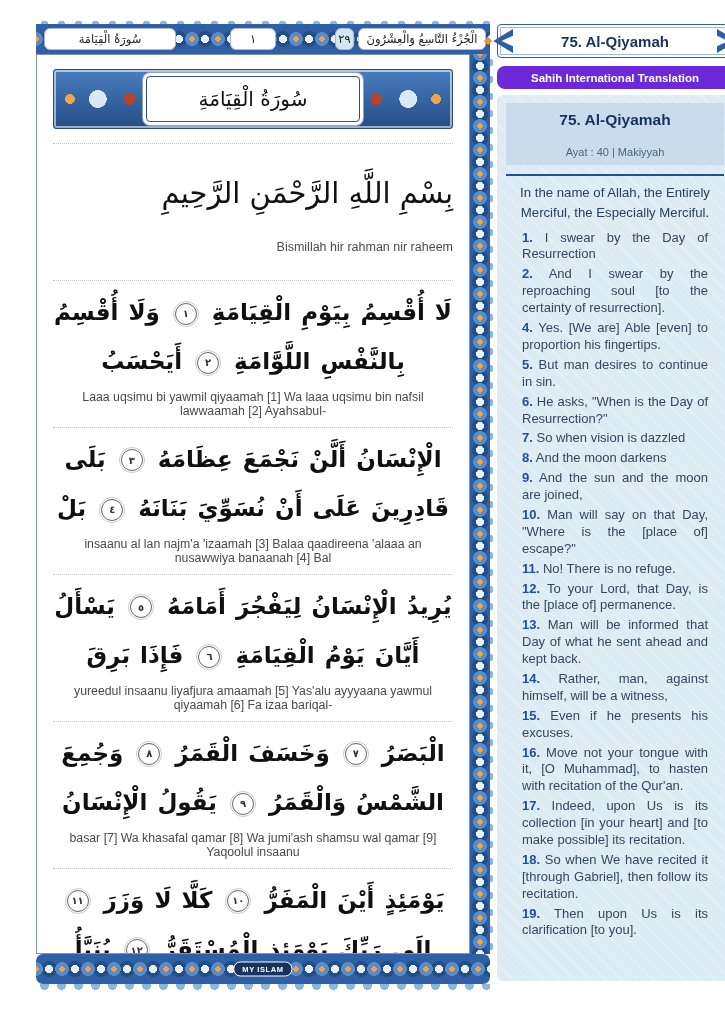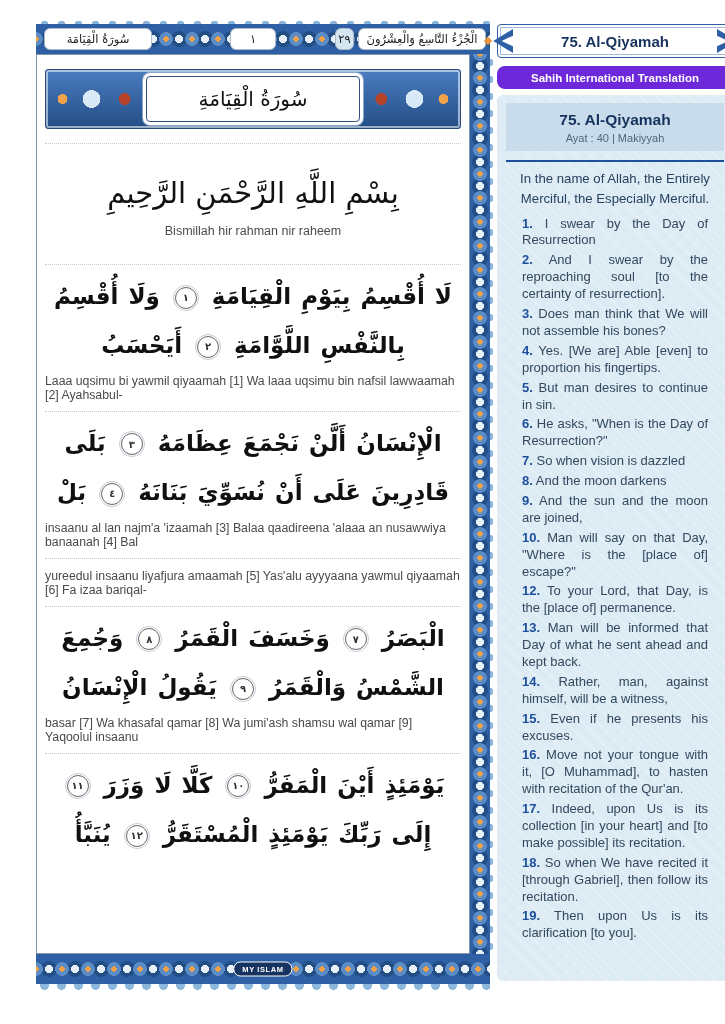--- a/index.html
+++ b/index.html
@@ -14,42 +14,42 @@
       radial-gradient(circle 2.8px at center,#f0a24b 97%,rgba(0,0,0,0)),
       radial-gradient(circle 4.2px at center,#e8f1f8 97%,rgba(0,0,0,0)),
       radial-gradient(circle 7px at center,#5b8cc6 97%,rgba(0,0,0,0)),
       radial-gradient(circle 8px at center,#244e86 97%,rgba(0,0,0,0));
     background-size:26px 30px,26px 30px,26px 30px,26px 30px;
     background-position:13px 50%,0 50%,13px 50%,0 50%;}
   .band-top{position:absolute;top:0;left:0;right:0;height:30px;}
   .band-right{position:absolute;top:30px;bottom:46px;right:0;width:20px;
     background-size:20px 24px,20px 24px,20px 24px,20px 24px;
     background-position:50% 12px,50% 0,50% 12px,50% 0;}
-  .band-bottom{position:absolute;bottom:16px;left:0;right:0;height:30px;}
+  .band-bottom{position:absolute;bottom:16px;left:0;right:0;height:30px;border-radius:7px;}
   .scallop-top{position:absolute;top:-8px;left:0;right:0;height:8px;
     background:radial-gradient(circle 3.5px at 50% 100%,#8db6dd 97%,rgba(0,0,0,0)) 0 0/17px 8px repeat-x;}
   .scallop-right{position:absolute;right:-8px;top:30px;bottom:46px;width:8px;
     background:radial-gradient(circle 3.5px at 0 50%,#8db6dd 97%,rgba(0,0,0,0)) 0 0/8px 17px repeat-y;}
   .scallop-bottom{position:absolute;bottom:0;left:0;right:0;height:16px;
     background:radial-gradient(circle 4.5px at 50% 10%,#8db6dd 97%,rgba(0,0,0,0)) 0 0/17px 15px repeat-x;}
 
   .tab{position:absolute;top:4px;height:22px;background:#fff;border:1px solid #aebccd;
     border-radius:6px;display:flex;align-items:center;justify-content:center;
     font-size:11.5px;color:#222;font-family:"DejaVu Sans",sans-serif;box-sizing:border-box;}
-  .tab-surah{left:8px;width:108px;}
+  .tab-surah{left:8px;width:132px;}
   .tab-pagenum{left:194px;width:46px;}
   .tab-juz{right:4px;width:128px;}
   .tab-juznum{right:136px;width:19px;background:#d5e6f3;}
 
   .footer-logo{position:absolute;left:50%;top:50%;transform:translate(-50%,-50%);
     background:#17335f;color:#fff;font-size:7.5px;font-weight:bold;letter-spacing:.6px;
     padding:2px 8px;border-radius:7px;border:1px solid #fff;white-space:nowrap;}
 
   .page-inner{position:absolute;top:30px;left:0;right:20px;bottom:46px;background:#fff;
-    border:1.5px solid #8195ab;box-sizing:border-box;padding:0 8px;overflow:hidden;}
+    border:1.5px solid #8195ab;box-sizing:border-box;padding:0 16px;overflow:hidden;}
 
   .title-banner{margin-top:14px;height:58px;position:relative;border:1px solid #2a4a7c;border-radius:3px;
     background-color:#2f5fa4;
     background-image:
       radial-gradient(circle 5px at 4% 50%,#f0a24b 97%,rgba(0,0,0,0)),
       radial-gradient(circle 5px at 96% 50%,#f0a24b 97%,rgba(0,0,0,0)),
       radial-gradient(circle 9px at 11% 50%,#d9e9f5 97%,rgba(0,0,0,0)),
       radial-gradient(circle 9px at 89% 50%,#d9e9f5 97%,rgba(0,0,0,0)),
       radial-gradient(circle 6px at 19% 50%,#b5432a 97%,rgba(0,0,0,0)),
       radial-gradient(circle 6px at 81% 50%,#b5432a 97%,rgba(0,0,0,0)),
@@ -58,31 +58,31 @@
       radial-gradient(circle 7px at 35% 50%,#f0a24b 97%,rgba(0,0,0,0)),
       radial-gradient(circle 7px at 65% 50%,#f0a24b 97%,rgba(0,0,0,0)),
       linear-gradient(#4a7cc0,#244e86);
     box-shadow:inset 0 0 0 2px rgba(255,255,255,.55);}
   .title-center{position:absolute;left:50%;top:50%;transform:translate(-50%,-50%);
     width:212px;height:44px;background:#fff;border:1px solid #33507e;border-radius:4px;
     box-shadow:0 0 0 3px #fff,0 0 0 4px #8aa4c8;
     display:flex;align-items:center;justify-content:center;
     font-family:"DejaVu Sans",sans-serif;font-size:20px;color:#111;}
 
-  .bismillah-block{margin-top:14px;border-top:1px dotted #c9c9c9;padding:20px 0 26px;text-align:center;}
+  .bismillah-block{margin-top:14px;border-top:1px dotted #c9c9c9;padding:20px 0 26px;text-align:right;}
   .bismillah-ar{font-family:"DejaVu Sans",sans-serif;font-size:29px;line-height:2.0;color:#111;}
-  .bismillah-tr{margin-top:2px;font-size:12.5px;color:#4c4c4c;}
+  .bismillah-tr{margin-top:18px;font-size:12.5px;color:#4c4c4c;}
 
   .verse-block{border-top:1px dotted #c9c9c9;padding:7px 0 9px;}
   .arabic{font-family:"DejaVu Sans",sans-serif;font-size:23px;line-height:2.15;color:#101010;
     text-align:center;word-spacing:2px;font-weight:bold;}
   .ayah-num{display:inline-flex;width:20px;height:20px;border:1px solid #666;border-radius:50%;
     align-items:center;justify-content:center;font-size:10px;color:#333;margin:0 5px;
     vertical-align:middle;background:#fff;outline:1px solid #c3ccd8;outline-offset:1.5px;}
-  .translit{margin-top:3px;font-size:12.3px;color:#4a4a4a;}
+  .translit{margin-top:3px;font-size:12.3px;color:#4a4a4a;text-align:center;}
 
   
   .translation-panel{position:absolute;left:497px;top:24px;width:236px;}
   .tp-banner{position:relative;height:34px;background:#fff;border:1.5px solid #2d5fa6;border-radius:4px;
     box-shadow:inset 0 0 0 2px #fff,inset 0 0 0 3px #9db8d8;
     display:flex;align-items:center;justify-content:center;
     font-size:15px;font-weight:bold;color:#16325c;box-sizing:border-box;}
   .orn{position:absolute;top:50%;width:22px;height:24px;background:#2d5fa6;}
   .orn-left{left:-7px;transform:translateY(-50%);
     clip-path:polygon(100% 0,10% 50%,100% 100%,100% 72%,48% 50%,100% 28%);}
@@ -96,21 +96,21 @@
   .sahih-bar{margin-top:8px;height:23px;background:#6d28d9;border-radius:8px;
     display:flex;align-items:center;justify-content:center;
     color:#fff;font-size:11.5px;font-weight:bold;}
 
   .panel-body{margin-top:6px;background:#dcebf4;border-radius:6px;height:886px;
     box-sizing:border-box;padding:8px 9px;overflow:hidden;
     background-image:repeating-linear-gradient(45deg,rgba(255,255,255,.22) 0 2px,rgba(0,0,0,0) 2px 11px);}
   .info-wrap{padding-bottom:9px;border-bottom:2.5px solid #1d4f9d;margin-bottom:7px;}
   .info-box{background:#c8dcec;padding:8px 4px 7px;text-align:center;}
   .info-title{font-size:15.5px;font-weight:bold;color:#16325c;}
-  .info-meta{font-size:11px;color:#50657d;margin-top:3px;}
+  .info-meta{font-size:11px;color:#50657d;margin-top:17px;}
   .bismillah-en{font-size:13.2px;color:#27415f;text-align:center;
     line-height:1.5;margin:4px 2px 7px;}
   .tverse{font-size:13px;color:#33485e;line-height:1.3;text-align:justify;margin:0 16px 3px;}
   .tverse b{color:#1d4f9d;}
 </style>
 </head>
 <body>
 
 <div class="quran-page">
   <div class="scallop-top"></div>
@@ -140,20 +140,21 @@
     <div>
         <div class="verse-block">
           <div class="arabic" dir="rtl" lang="ar">لَا أُقْسِمُ بِيَوْمِ الْقِيَامَةِ <span class="ayah-num">١</span> وَلَا أُقْسِمُ بِالنَّفْسِ اللَّوَّامَةِ <span class="ayah-num">٢</span> أَيَحْسَبُ</div>
           <div class="translit">Laaa uqsimu bi yawmil qiyaamah  [1]  Wa laaa uqsimu bin nafsil lawwaamah  [2]  Ayahsabul-</div>
         </div>
         <div class="verse-block">
           <div class="arabic" dir="rtl" lang="ar">الْإِنْسَانُ أَلَّنْ نَجْمَعَ عِظَامَهُ <span class="ayah-num">٣</span> بَلَى قَادِرِينَ عَلَى أَنْ نُسَوِّيَ بَنَانَهُ <span class="ayah-num">٤</span> بَلْ</div>
           <div class="translit">insaanu al lan najm'a 'izaamah  [3]  Balaa qaadireena 'alaaa an nusawwiya banaanah  [4]  Bal</div>
         </div>
         <div class="verse-block">
+          <div class="arabic" dir="rtl" lang="ar">يُرِيدُ الْإِنْسَانُ لِيَفْجُرَ أَمَامَهُ <span class="ayah-num">٥</span> يَسْأَلُ أَيَّانَ يَوْمُ الْقِيَامَةِ <span class="ayah-num">٦</span> فَإِذَا بَرِقَ</div>
           <div class="translit">yureedul insaanu liyafjura amaamah  [5]  Yas'alu ayyyaana yawmul qiyaamah  [6]  Fa izaa bariqal-</div>
         </div>
         <div class="verse-block">
           <div class="arabic" dir="rtl" lang="ar">الْبَصَرُ <span class="ayah-num">٧</span> وَخَسَفَ الْقَمَرُ <span class="ayah-num">٨</span> وَجُمِعَ الشَّمْسُ وَالْقَمَرُ <span class="ayah-num">٩</span> يَقُولُ الْإِنْسَانُ</div>
           <div class="translit">basar  [7]  Wa khasafal qamar  [8]  Wa jumi'ash shamsu wal qamar  [9]  Yaqoolul insaanu</div>
         </div>
         <div class="verse-block">
           <div class="arabic" dir="rtl" lang="ar">يَوْمَئِذٍ أَيْنَ الْمَفَرُّ <span class="ayah-num">١٠</span> كَلَّا لَا وَزَرَ <span class="ayah-num">١١</span> إِلَى رَبِّكَ يَوْمَئِذٍ الْمُسْتَقَرُّ <span class="ayah-num">١٢</span> يُنَبَّأُ</div>
         </div>
       </div>
@@ -175,28 +176,28 @@
     <div class="info-wrap">
       <div class="info-box">
         <div class="info-title">75. Al-Qiyamah</div>
         <div class="info-meta">Ayat : 40  |  Makiyyah</div>
       </div>
     </div>
     <div class="bismillah-en">In the name of Allah, the Entirely Merciful, the Especially Merciful.</div>
     <div>
         <p class="tverse"><b>1.</b> I swear by the Day of Resurrection</p>
         <p class="tverse"><b>2.</b> And I swear by the reproaching soul [to the certainty of resurrection].</p>
-        <p class="tverse"><b>3.</b> Does man think that We will not assemble his bones?</p>
         <p class="tverse"><b>4.</b> Yes. [We are] Able [even] to proportion his fingertips.</p>
         <p class="tverse"><b>5.</b> But man desires to continue in sin.</p>
         <p class="tverse"><b>6.</b> He asks, "When is the Day of Resurrection?"</p>
         <p class="tverse"><b>7.</b> So when vision is dazzled</p>
         <p class="tverse"><b>8.</b> And the moon darkens</p>
         <p class="tverse"><b>9.</b> And the sun and the moon are joined,</p>
         <p class="tverse"><b>10.</b> Man will say on that Day, "Where is the [place of] escape?"</p>
+        <p class="tverse"><b>11.</b> No! There is no refuge.</p>
         <p class="tverse"><b>12.</b> To your Lord, that Day, is the [place of] permanence.</p>
         <p class="tverse"><b>13.</b> Man will be informed that Day of what he sent ahead and kept back.</p>
         <p class="tverse"><b>14.</b> Rather, man, against himself, will be a witness,</p>
         <p class="tverse"><b>15.</b> Even if he presents his excuses.</p>
         <p class="tverse"><b>16.</b> Move not your tongue with it, [O Muhammad], to hasten with recitation of the Qur'an.</p>
         <p class="tverse"><b>17.</b> Indeed, upon Us is its collection [in your heart] and [to make possible] its recitation.</p>
         <p class="tverse"><b>18.</b> So when We have recited it [through Gabriel], then follow its recitation.</p>
         <p class="tverse"><b>19.</b> Then upon Us is its clarification [to you].</p>
       </div>
   </div>

